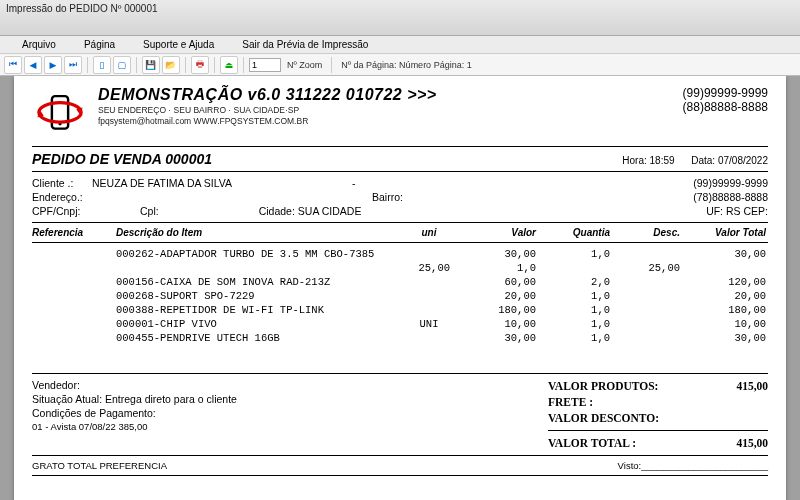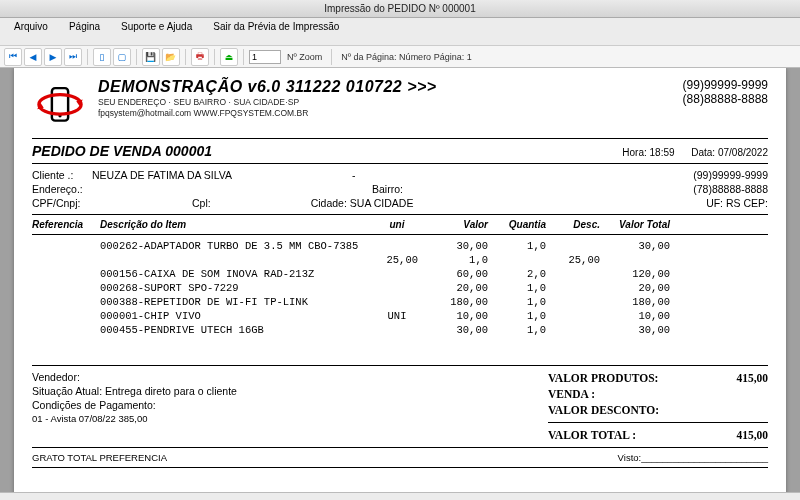--- a/index.html
+++ b/index.html
@@ -1,18 +1,18 @@
 <!DOCTYPE html>
 <html><head>
 <meta charset="utf-8">
 <style>
 * { margin: 0; padding: 0; box-sizing: border-box; }
 body { width: 800px; height: 500px; font-family: Arial, sans-serif; font-size: 10px; background: #e8e8e8; overflow: hidden; }
-.titlebar { background: linear-gradient(#eaeaea,#d4d4d4); height: 18px; padding: 0 12px; font-size: 10px; line-height: 18px; color: #222; border-bottom: 1px solid #aaa; text-align: center; }
-.menubar { background: #ececec; height: 28px; padding: 0 8px; font-size: 10px; display: flex; gap: 9px; line-height: 18px; border-bottom: 1px solid #ccc; }
+.titlebar { background: linear-gradient(#eaeaea,#d4d4d4); height: 36px; padding: 0 6px; font-size: 10px; line-height: 18px; color: #222; border-bottom: 1px solid #aaa; }
+.menubar { background: #ececec; height: 18px; padding: 0 16px; font-size: 10px; display: flex; gap: 16px; line-height: 18px; border-bottom: 1px solid #ccc; }
 .menubar span { padding: 0 6px; cursor: default; }
 .toolbar { background: #f5f5f5; height: 22px; border-bottom: 1px solid #bbb; display: flex; align-items: center; padding: 0 4px; gap: 2px; }
 .tbtn { width: 18px; height: 18px; border: 1px solid #ccc; border-radius: 2px; background: #fff; display: flex; align-items: center; justify-content: center; font-size: 9px; }
 .tsep { width: 1px; height: 16px; background: #ccc; margin: 0 3px; }
 .tlabel { font-size: 9px; color: #333; margin: 0 4px; }
 .tinput { width: 32px; height: 14px; font-size: 9px; border: 1px solid #aaa; padding: 0 2px; }
 .doc-area { background: #a0a0a0; padding: 0; height: 424px; overflow: auto; }
 .page { background: #fff; margin: 0 auto; width: 772px; height: 440px; box-shadow: 0 0 4px rgba(0,0,0,.35); padding: 10px 18px; }
 .header-row { display: flex; gap: 10px; }
 .logo { width: 56px; height: 56px; display: flex; align-items: center; justify-content: center; }
@@ -22,21 +22,21 @@
 .company-sub { font-size: 8.5px; color: #222; margin-top: 1px; }
 .header-phones { text-align: right; font-size: 12px; font-weight: 500; }
 .rule { border: 0; border-top: 1px solid #000; margin: 4px 0; }
 .title-row { display: flex; justify-content: space-between; align-items: baseline; margin: 2px 0 4px; }
 .doc-title { font-size: 14px; font-weight: bold; font-style: italic; }
 .title-meta { font-size: 10px; }
 .client { font-size: 10.5px; line-height: 14px; }
 .client-row { display: flex; }
 .client-row .l1 { width: 60px; }
 .client-row .phonecol { margin-left: auto; text-align: right; }
-.grid-head, .grid-row { display: grid; grid-template-columns: 68px 276px 42px 70px 58px 54px 70px; font-size: 10px; }
+.grid-head, .grid-row { display: grid; grid-template-columns: 68px 276px 42px 70px 58px 54px 70px; font-size: 10px; gap: 16px; }
 .grid-head { font-weight: bold; font-style: italic; margin-top: 4px; }
 .grid-row { font-family: "Courier New", monospace; font-size: 10.5px; line-height: 14px; }
 .right { text-align: right; }
 .center { text-align: center; }
 .totals { margin-top: 24px; display: flex; }
 .totals-left { flex: 1; font-size: 10.5px; line-height: 14px; }
 .totals-right { font-family: Liberation Serif, serif; font-size: 11.5px; font-weight: bold; }
 .totals-right .trow { display: flex; justify-content: space-between; width: 220px; line-height: 16px; }
 .footer-note { display: flex; margin-top: 2px; font-size: 9.5px; }
 .footer-note .visto { margin-left: auto; }
@@ -120,21 +120,21 @@
         <span style="margin:0 auto 0 120px">-</span>
         <span class="phonecol">(99)99999-9999</span>
       </div>
       <div class="client-row">
         <span class="l1">Endereço.:</span>
         <span style="margin-left:280px">Bairro:</span>
         <span class="phonecol">(78)88888-8888</span>
       </div>
       <div class="client-row">
         <span class="l1">CPF/Cnpj:</span>
-        <span style="margin-left:100px">Cpl:</span>
+        <span style="margin-left:48px">Cpl:</span>
         <span style="margin-left:100px"><span>Cidade:</span> <span>SUA CIDADE</span></span>
         <span class="phonecol"><span>UF:</span> <span>RS</span> <span>CEP:</span></span>
       </div>
     </div>
 
     <hr class="rule">
     <div class="grid-head">
       <div>Referencia</div>
       <div>Descrição do Item</div>
       <div class="center">uni</div>
@@ -217,21 +217,21 @@
         <div>Condições de Pagamento:</div>
         <div style="font-size:9.5px">01 - Avista    07/08/22    385,00</div>
       </div>
       <div class="totals-right">
         <hr class="rule">
         <div class="trow">
             <span>VALOR PRODUTOS:</span>
             <span>415,00</span>
           </div>
         <div class="trow">
-            <span>VENDA         :</span>
+            <span>FRETE         :</span>
             <span></span>
           </div>
         <div class="trow">
             <span>VALOR DESCONTO:</span>
             <span></span>
           </div>
         <hr class="rule">
         <div class="trow">
             <span>VALOR TOTAL   :</span>
             <span>415,00</span>

